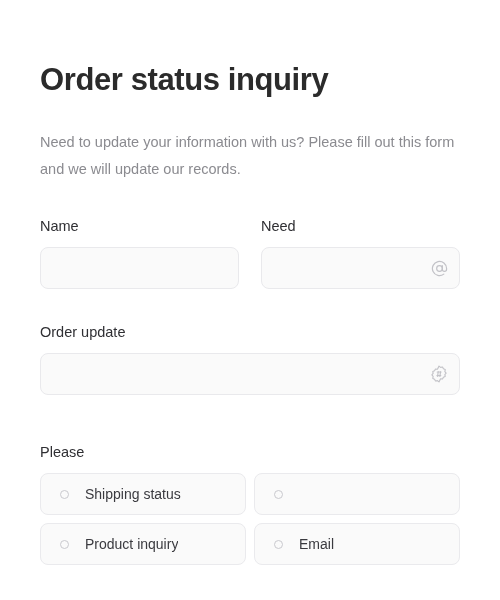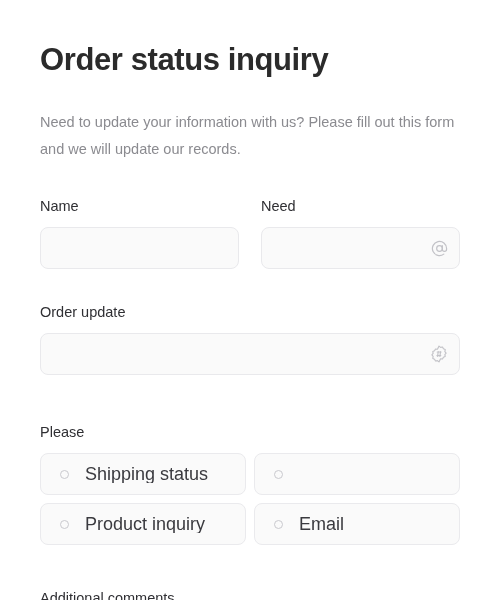--- a/index.html
+++ b/index.html
@@ -19,21 +19,21 @@
   .page {
     width: 500px;
     height: 600px;
     position: relative;
     padding: 0 40px;
     overflow: hidden;
   }
 
   
   .form-title {
-    margin-top: 41px;
+    margin-top: 61px;
     font-size: 31px;
     line-height: 38px;
     font-weight: 700;
     letter-spacing: -0.4px;
     color: #2b2b2b;
   }
 
   .form-subtitle {
     margin-top: 30px;
     font-size: 14.5px;
@@ -125,21 +125,21 @@
   .radio-dot {
     flex: 0 0 auto;
     width: 9px;
     height: 9px;
     border: 1px solid #c9c9ce;
     border-radius: 50%;
     background: transparent;
   }
 
   .option-label {
-    font-size: 18px;
+    font-size: 14px;
     line-height: 18px;
     color: #3a3a3f;
     white-space: nowrap;
     overflow: hidden;
     text-overflow: ellipsis;
     text-align: center;
   }
 
   
   .comments-block { margin-top: 44px; }

